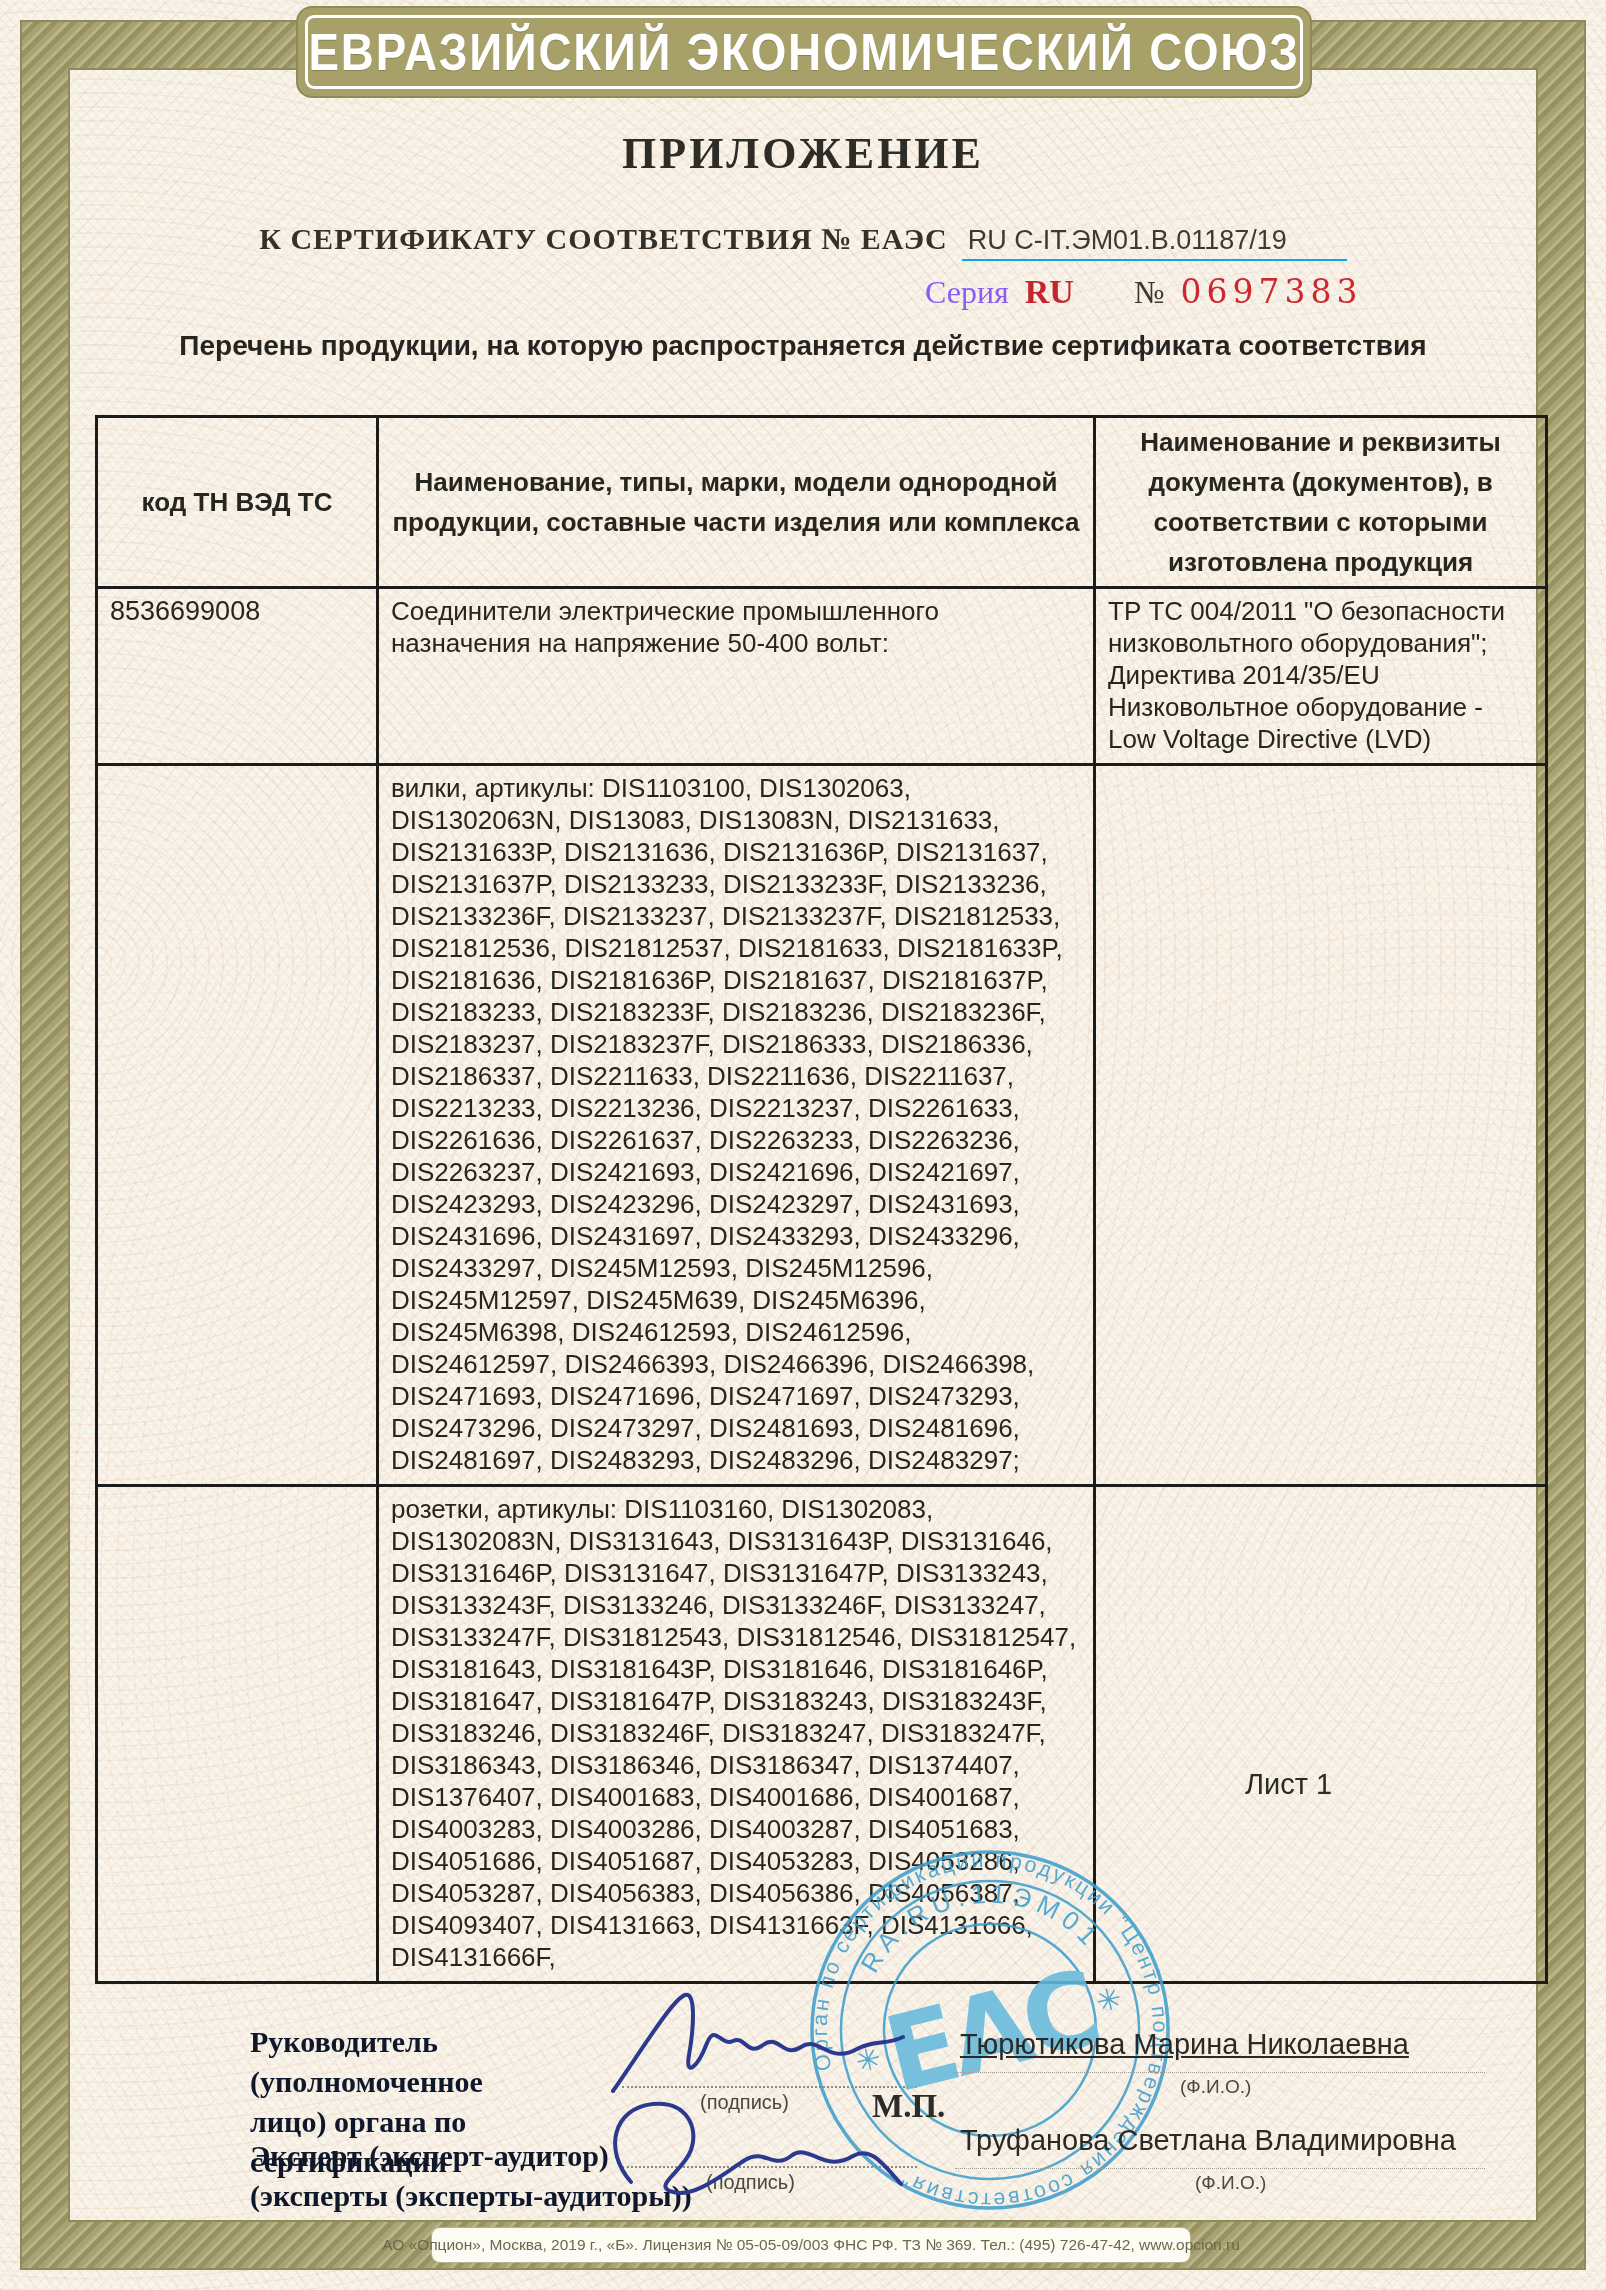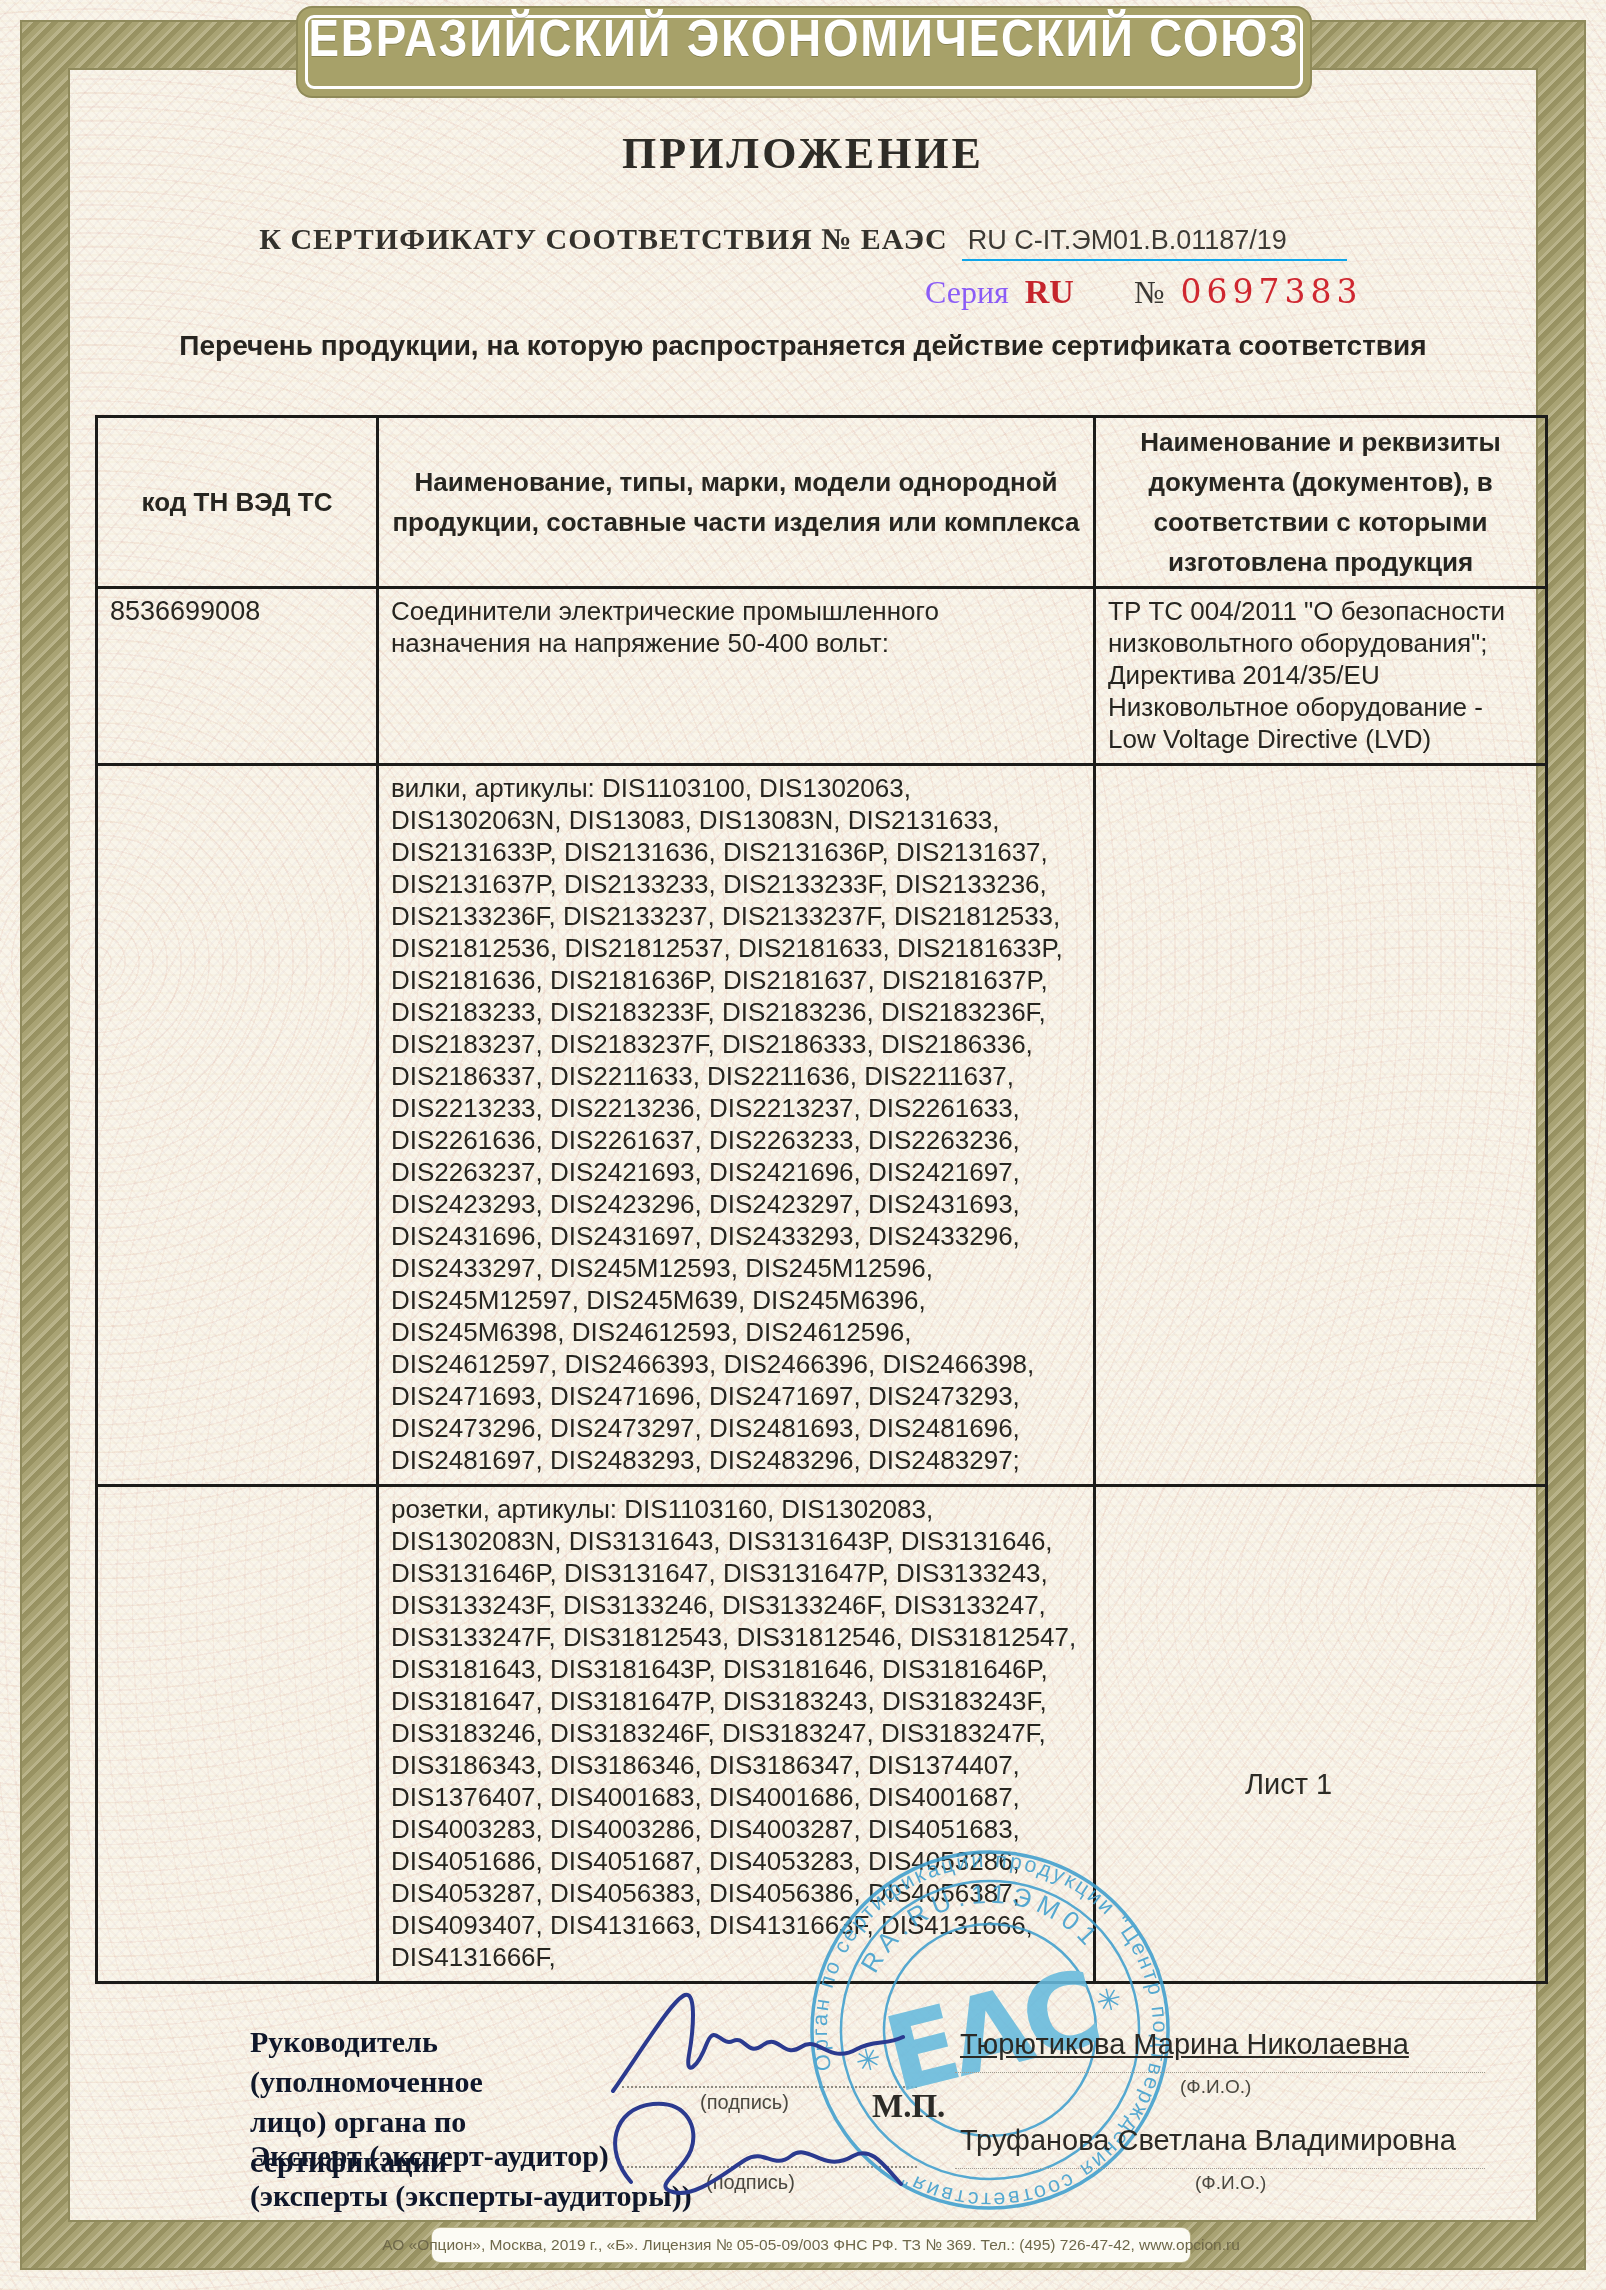--- a/index.html
+++ b/index.html
@@ -19,21 +19,21 @@
 
   
   .frame{position:absolute;inset:22px;border:46px solid transparent;
     border-image:repeating-linear-gradient(135deg,#a9a374 0 5px,#b9b38a 5px 8px,#989262 8px 13px) 46;
     box-shadow:0 0 0 2px #8f8a5c, inset 0 0 0 2px #8f8a5c;}
   .frame::after{content:"";position:absolute;inset:6px;border:1px solid #f4f1e2;opacity:.7;}
 
   
   .banner{position:absolute;left:298px;top:8px;width:1012px;height:88px;
     background:#a7a169;border-radius:14px;box-shadow:0 0 0 2px #8f8a58;
-    display:flex;justify-content:center;}
+    display:flex;align-items:center;justify-content:center;}
   .banner-inner{position:absolute;inset:7px;border:3px solid #ffffff;border-radius:9px;}
   .banner-text{position:relative;color:#ffffff;font-weight:bold;font-size:52px;
     letter-spacing:2px;transform:scaleX(.88);white-space:nowrap;
     text-shadow:0 1px 0 rgba(90,86,50,.4);}
 
   
   .appendix{position:absolute;left:0;top:128px;width:100%;text-align:center;
     font-family:"Liberation Serif",serif;font-weight:bold;font-size:44px;
     letter-spacing:3px;color:#2e2c27;}
   .cert-line{position:absolute;left:0;top:222px;width:100%;display:flex;

